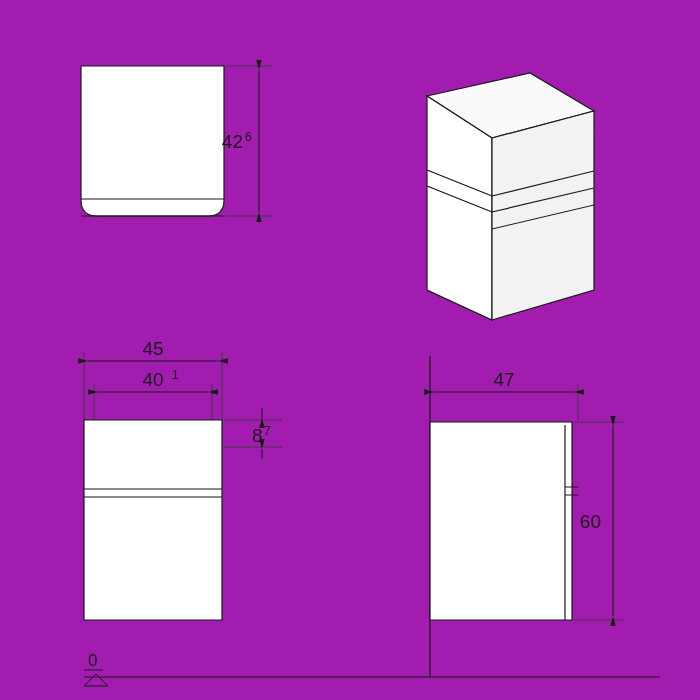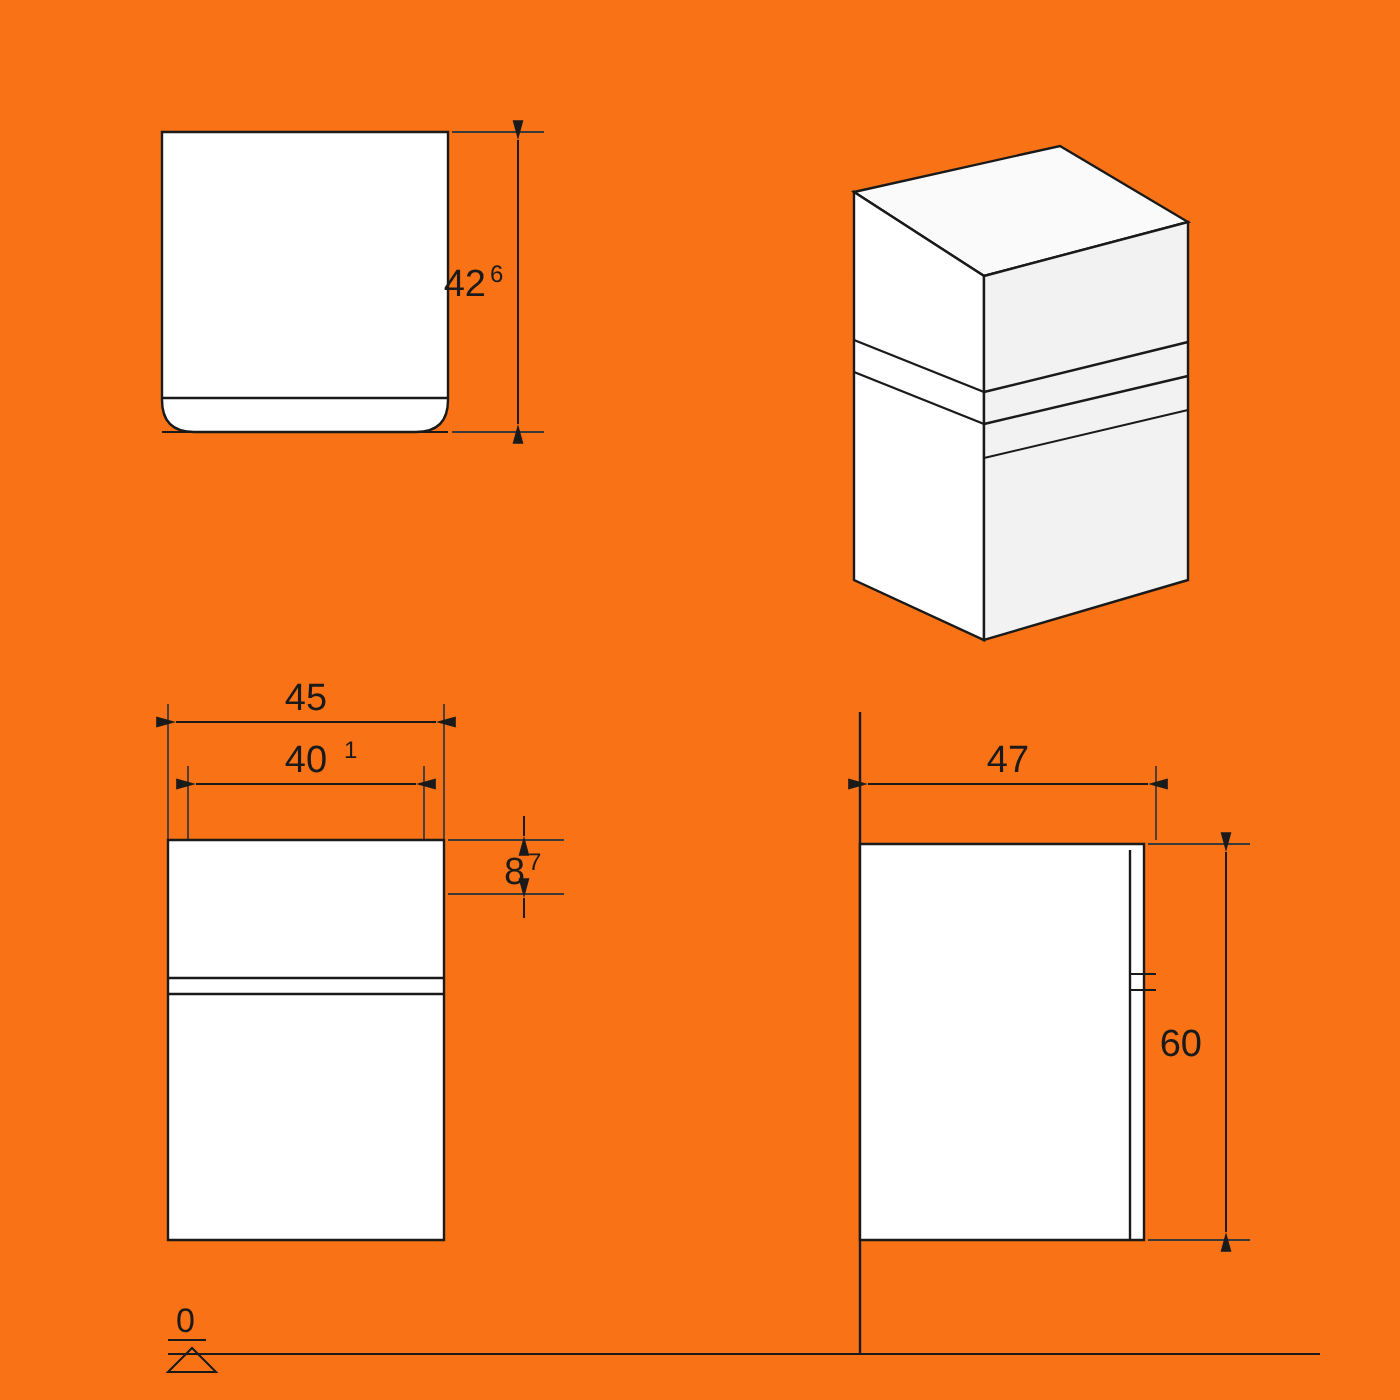--- a/index.html
+++ b/index.html
@@ -7,21 +7,21 @@
     padding: 0;
     background: #ffffff;
   }
   body {
     font-family: "Liberation Sans", sans-serif;
   }
   #sheet {
     position: relative;
     width: 700px;
     height: 700px;
-    background: #f97316;
+    background: #a21caf;
     overflow: hidden;
   }
   #sheet svg {
     position: absolute;
     left: 0;
     top: 0;
   }
   .dimtext {
     font-family: "Liberation Sans", sans-serif;
     font-size: 19px;

